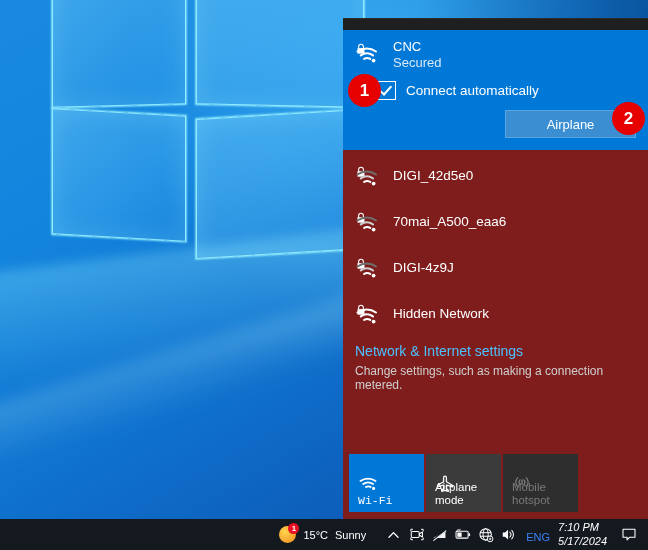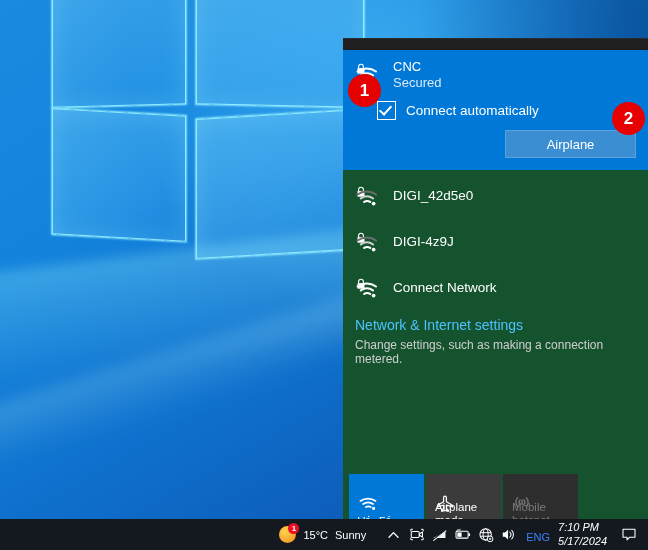--- a/index.html
+++ b/index.html
@@ -55,25 +55,24 @@
   #vignette-r {
     position: absolute; right: 0; top: 0; width: 230px; height: 527px;
     background: linear-gradient(to right, rgba(4,40,95,0) 0%, rgba(4,40,95,0.45) 100%);
   }
 
   
   #wifi-panel {
     position: absolute;
     left: 343px; top: 18px;
     width: 305px; height: 501px;
-    background: #14532d;
+    background: #7f1d1d;
     border-top: 1px solid #2b2b2b;
     color: #ffffff;
     overflow: hidden;
-    margin-top: 20px;
   }
   #panel-top-strip {
     height: 11px; width: 100%;
     background: #1f1f1f;
   }
 
   
   .net-selected {
     background: #0078d7;
     padding: 0;
@@ -315,52 +314,67 @@
             <path d="M2.5 8.5A16 16 0 0 1 21 8.5" fill="none" stroke="#6e6e6e" stroke-width="2.1" stroke-linecap="round"></path>
             <path d="M5.8 12.3A11 11 0 0 1 18 12.3" fill="none" stroke="#cfcfcf" stroke-width="2.1" stroke-linecap="round"></path>
             <path d="M9.2 15.9A6 6 0 0 1 15.2 15.9" fill="none" stroke="#ffffff" stroke-width="2.1" stroke-linecap="round"></path>
             <circle cx="18.6" cy="17.6" r="1.9" fill="#ffffff"></circle>
           </svg>
         </div>
         <div class="label">DIGI_42d5e0</div>
       </div>
 
 
-
       <div class="net-row">
         <div class="wifi-ico">
           <svg class="lock-ico" width="12" height="12" viewBox="0 0 12 12">
             <path d="M3.6 5.2V3.7a2.4 2.4 0 0 1 4.8 0v1.5" fill="none" stroke="#ffffff" stroke-width="1.1"></path>
             <rect x="2.5" y="5.1" width="7" height="5.6" fill="#ffffff"></rect>
           </svg>
           <svg width="26" height="22" viewBox="0 0 26 22">
             <path d="M2.5 8.5A16 16 0 0 1 21 8.5" fill="none" stroke="#6e6e6e" stroke-width="2.1" stroke-linecap="round"></path>
             <path d="M5.8 12.3A11 11 0 0 1 18 12.3" fill="none" stroke="#cfcfcf" stroke-width="2.1" stroke-linecap="round"></path>
             <path d="M9.2 15.9A6 6 0 0 1 15.2 15.9" fill="none" stroke="#ffffff" stroke-width="2.1" stroke-linecap="round"></path>
             <circle cx="18.6" cy="17.6" r="1.9" fill="#ffffff"></circle>
           </svg>
         </div>
-        <div class="label">DIGI-4z9J</div>
-      </div>
-
+        <div class="label">70mai_A500_eaa6</div>
+      </div>
 
       <div class="net-row">
         <div class="wifi-ico">
           <svg class="lock-ico" width="12" height="12" viewBox="0 0 12 12">
             <path d="M3.6 5.2V3.7a2.4 2.4 0 0 1 4.8 0v1.5" fill="none" stroke="#ffffff" stroke-width="1.1"></path>
             <rect x="2.5" y="5.1" width="7" height="5.6" fill="#ffffff"></rect>
           </svg>
           <svg width="26" height="22" viewBox="0 0 26 22">
+            <path d="M2.5 8.5A16 16 0 0 1 21 8.5" fill="none" stroke="#6e6e6e" stroke-width="2.1" stroke-linecap="round"></path>
+            <path d="M5.8 12.3A11 11 0 0 1 18 12.3" fill="none" stroke="#cfcfcf" stroke-width="2.1" stroke-linecap="round"></path>
+            <path d="M9.2 15.9A6 6 0 0 1 15.2 15.9" fill="none" stroke="#ffffff" stroke-width="2.1" stroke-linecap="round"></path>
+            <circle cx="18.6" cy="17.6" r="1.9" fill="#ffffff"></circle>
+          </svg>
+        </div>
+        <div class="label">DIGI-4z9J</div>
+      </div>
+
+
+      <div class="net-row">
+        <div class="wifi-ico">
+          <svg class="lock-ico" width="12" height="12" viewBox="0 0 12 12">
+            <path d="M3.6 5.2V3.7a2.4 2.4 0 0 1 4.8 0v1.5" fill="none" stroke="#ffffff" stroke-width="1.1"></path>
+            <rect x="2.5" y="5.1" width="7" height="5.6" fill="#ffffff"></rect>
+          </svg>
+          <svg width="26" height="22" viewBox="0 0 26 22">
             <path d="M2.5 8.5A16 16 0 0 1 21 8.5" fill="none" stroke="#ffffff" stroke-width="2.1" stroke-linecap="round"></path>
             <path d="M5.8 12.3A11 11 0 0 1 18 12.3" fill="none" stroke="#ffffff" stroke-width="2.1" stroke-linecap="round"></path>
             <path d="M9.2 15.9A6 6 0 0 1 15.2 15.9" fill="none" stroke="#ffffff" stroke-width="2.1" stroke-linecap="round"></path>
             <circle cx="18.6" cy="17.6" r="1.9" fill="#ffffff"></circle>
           </svg>
         </div>
-        <div class="label">Connect Network</div>
+        <div class="label">Hidden Network</div>
       </div>
     </div>
 
     <div id="settings-block">
       <div id="settings-link">Network &amp; Internet settings</div>
       <div id="settings-sub">Change settings, such as making a connection metered.</div>
     </div>
 
     <div id="quick-actions">
 

